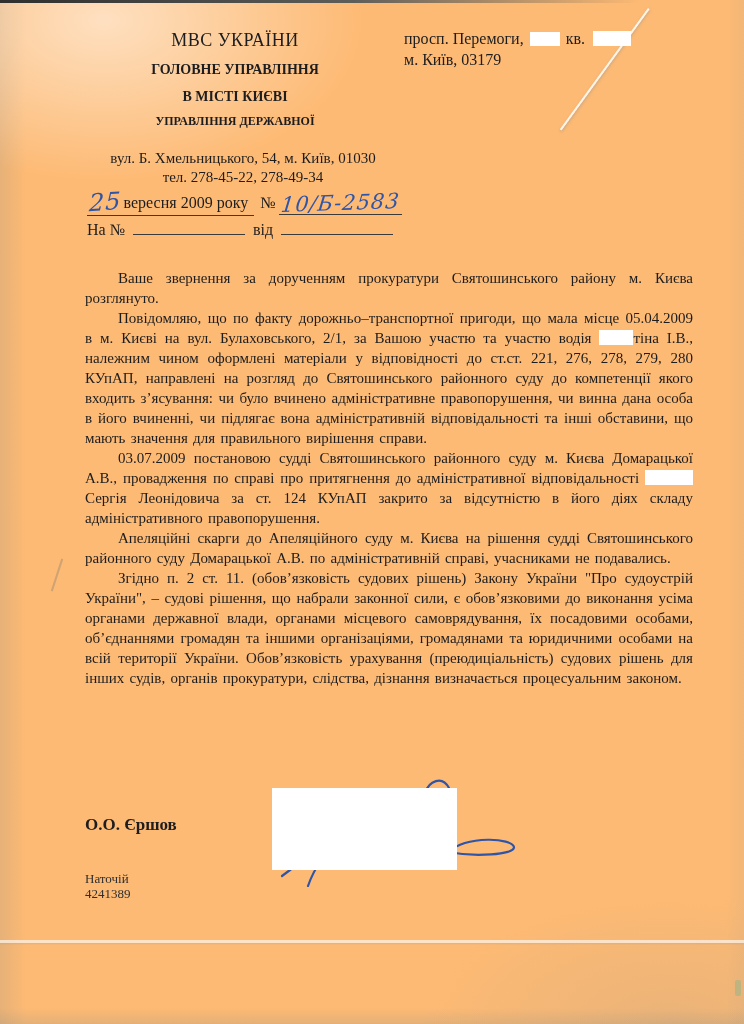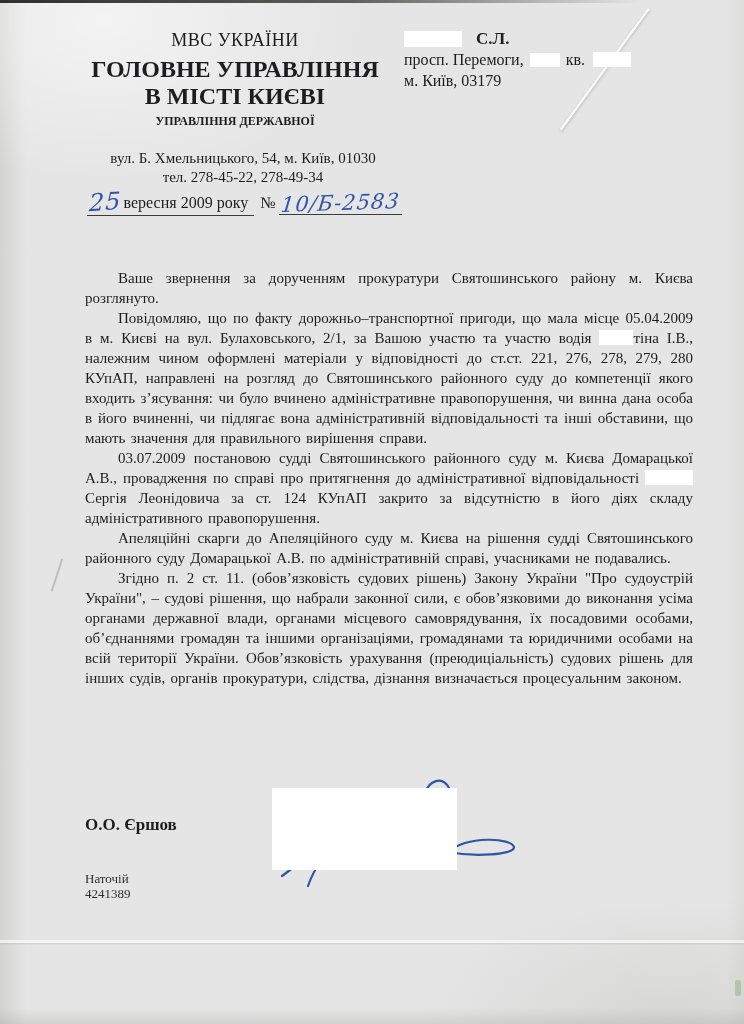--- a/index.html
+++ b/index.html
@@ -1,18 +1,18 @@
 <!DOCTYPE html>
 <html lang="uk"><head>
 <meta charset="utf-8">
 <style>
   html,body{margin:0;padding:0;background:#4a4a4a;}
   .page{
     position:relative;width:744px;height:1024px;margin:0 auto;
-    background:#e5e5e5;overflow:hidden;
+    background:#fdba74;overflow:hidden;
     font-family:"Liberation Serif", serif;color:#1d1d1f;
   }
   
   .shade{position:absolute;inset:0;pointer-events:none;
     background:
       radial-gradient(ellipse 420px 260px at 14% 2%, rgba(255,255,255,.55), rgba(255,255,255,0) 62%),
       radial-gradient(ellipse 380px 200px at 90% 100%, rgba(150,148,142,.18), rgba(0,0,0,0) 65%),
       linear-gradient(90deg, rgba(140,140,134,.20), rgba(0,0,0,0) 26px),
       linear-gradient(270deg, rgba(150,150,144,.10), rgba(0,0,0,0) 18px),
       linear-gradient(0deg, rgba(140,140,134,.22), rgba(0,0,0,0) 16px);
@@ -25,21 +25,21 @@
   .crease-left{position:absolute;left:56px;top:558px;width:2px;height:34px;
     background:rgba(120,120,116,.35);transform:rotate(18deg);}
   .crease-band{position:absolute;left:0;top:940px;width:744px;height:3px;
     background:rgba(255,255,255,.6);box-shadow:0 1px 2px rgba(160,160,152,.35);}
   .speck-green{position:absolute;left:735px;top:980px;width:6px;height:16px;
     background:#97b489;opacity:.55;border-radius:2px;}
 
   
   .letterhead{position:absolute;left:68px;top:30px;width:334px;text-align:center;}
   .lh1{font-size:18px;letter-spacing:.5px;margin-bottom:5px;}
-  .lh2,.lh3{font-size:24px;font-weight:bold;line-height:27px;}
+  .lh2,.lh3{font-size:14px;font-weight:bold;line-height:27px;}
   .lh4,.lh5{font-size:12px;font-weight:bold;line-height:22px;}
   .org-address{position:absolute;left:76px;top:149px;width:334px;text-align:center;
     font-size:15px;line-height:19px;}
 
   
   .recipient{position:absolute;left:404px;top:28px;width:310px;font-size:16px;line-height:21px;}
   .recipient .name{font-weight:bold;font-size:17px;}
   .redact{background:#ffffff;display:inline-block;}
   .r1{width:58px;height:16px;vertical-align:-3px;margin-right:14px;}
   .r2{width:30px;height:14px;vertical-align:-2px;margin:0 6px 0 6px;}
@@ -99,31 +99,31 @@
     <div class="lh4">УПРАВЛІННЯ ДЕРЖАВНОЇ</div>
   </div>
 
   <div class="org-address">
     <div>вул. Б. Хмельницького, 54, м. Київ, 01030</div>
     <div>тел. 278-45-22, 278-49-34</div>
   </div>
 
   <div class="recipient">
     <div>
-      <span class="redact r1"></span><span class="name">С.Л.</span>
-    </div>
-    <div>
       <span>просп. Перемоги,</span><span class="redact r2"></span><span>кв.</span><span class="redact r3"></span>
     </div>
     <div>м. Київ, 03179</div>
   </div>
 
   <div class="ref-block">
     <div class="ref-line1">
       <span class="ul-group"><span class="hand day">25</span><span class="printed-date">вересня  2009 року</span></span><span class="no-sign">№</span><span class="ul-num"><span class="hand num">10/Б-2583</span></span>
+    </div>
+    <div class="ref-line2">
+      <span>На №</span><span class="blank blank1"></span><span>від</span><span class="blank blank2"></span>
     </div>
   </div>
 
   <div class="body-text">
       <p>Ваше звернення за дорученням прокуратури Святошинського району м. Києва розглянуто.</p>
       <p>Повідомляю, що по факту дорожньо–транспортної пригоди, що мала місце 05.04.2009 в м. Києві на вул. Булаховського, 2/1, за Вашою участю та участю водія <span class="redact-inline sm"></span>тіна І.В., належним чином оформлені матеріали у відповідності до ст.ст. 221, 276, 278, 279, 280 КУпАП,  направлені на розгляд до Святошинського районного суду до компетенції якого входить з’ясування: чи було вчинено адміністративне правопорушення, чи винна дана особа в його вчиненні, чи підлягає вона адміністративній відповідальності та інші обставини, що мають значення для правильного вирішення справи.</p>
       <p>03.07.2009 постановою судді Святошинського районного суду м. Києва Домарацької А.В., провадження по справі про притягнення до  адміністративної відповідальності <span class="redact-inline md"></span> Сергія Леонідовича за ст. 124 КУпАП закрито за відсутністю в його діях складу адміністративного правопорушення.</p>
       <p>Апеляційні скарги до Апеляційного суду м. Києва на рішення судді Святошинського районного суду Домарацької А.В. по адміністративній справі, учасниками не подавались.</p>
       <p>Згідно п. 2  ст. 11. (обов’язковість судових рішень) Закону України "Про судоустрій України", – судові рішення, що набрали законної сили, є обов’язковими до виконання усіма органами державної влади, органами місцевого самоврядування, їх посадовими особами, об’єднаннями громадян та іншими організаціями, громадянами та юридичними особами на всій території України. Обов’язковість урахування (преюдиціальність) судових рішень для інших судів, органів прокуратури, слідства, дізнання визначається процесуальним законом.</p>
     </div>

